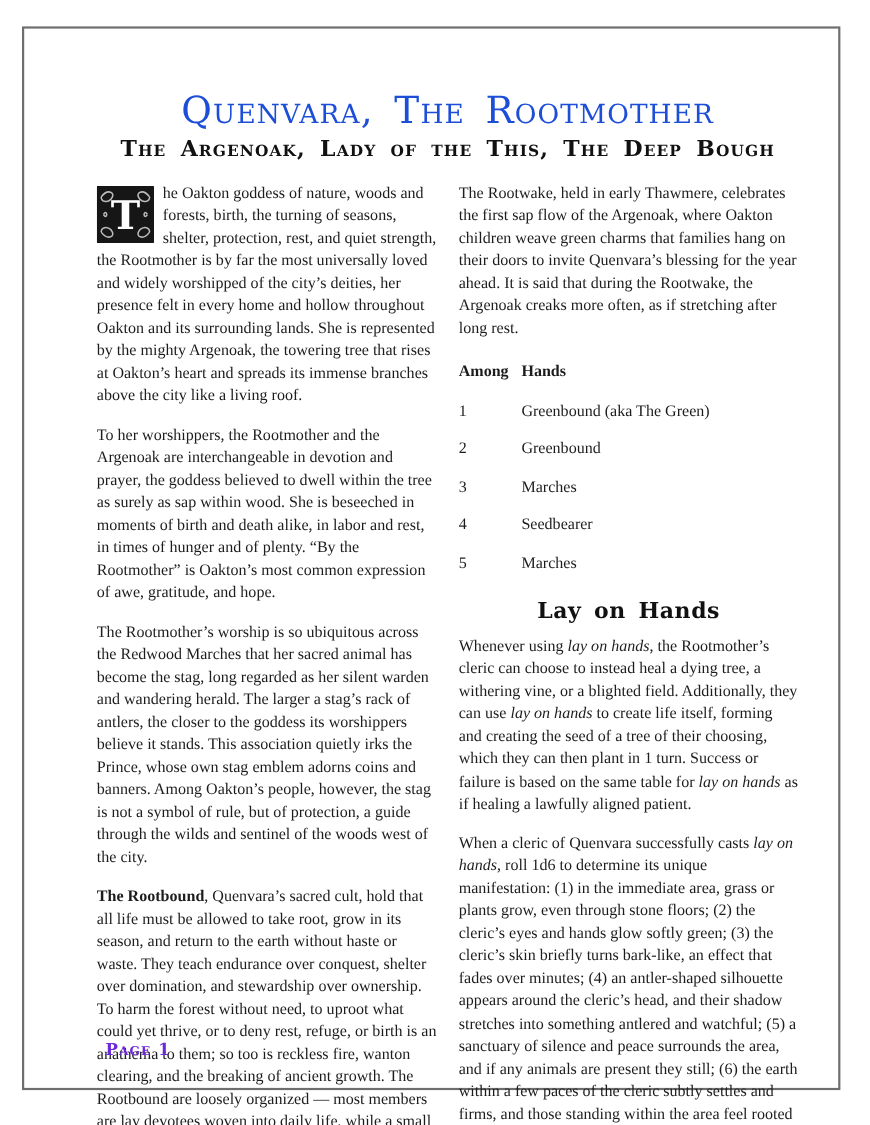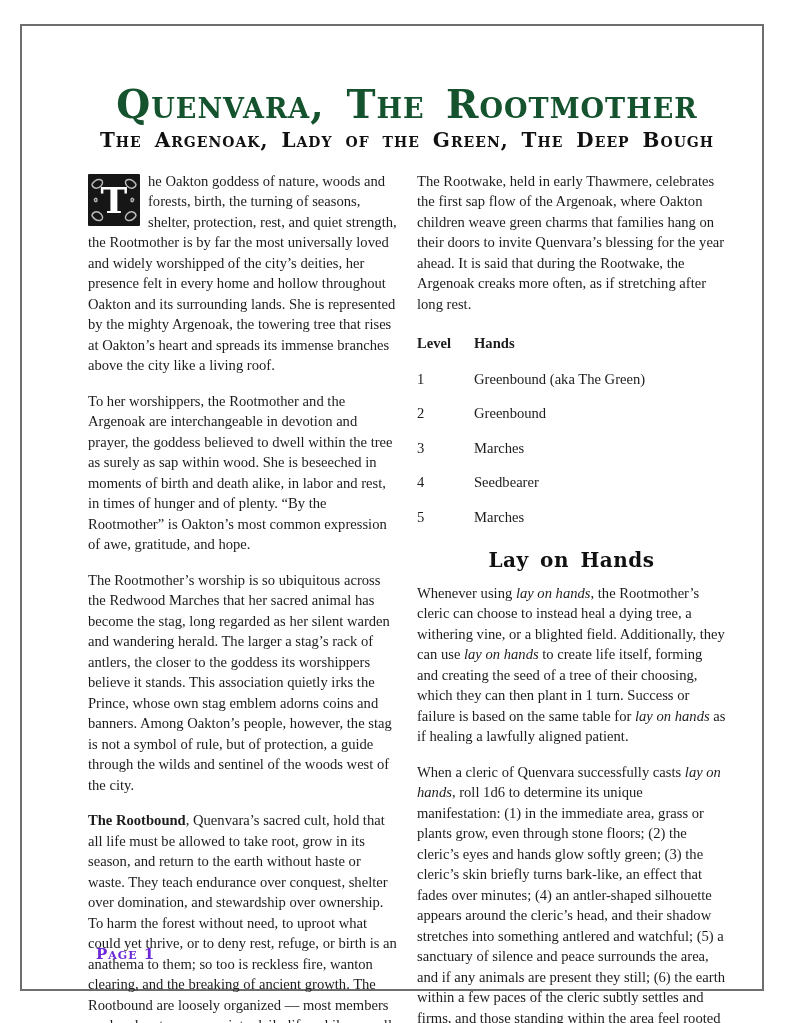--- a/index.html
+++ b/index.html
@@ -7,23 +7,23 @@
     width:791px;height:1023px;position:relative;background:#ffffff;
     font-family:"Liberation Serif", serif;color:#1c1c1c;overflow:hidden;
   }
   .page-frame{
     position:absolute;left:20px;top:24px;width:744px;height:967px;
     border:2px solid #6e6e6e;background:#ffffff;box-sizing:border-box;
   }
   .content{padding:58px 36px 0 66px;}
   header{text-align:center;}
   h1.doc-title{
-    margin:0;font-family:"DejaVu Serif", serif;font-weight:bold;
-    font-variant:small-caps;font-size:39px;letter-spacing:1px;word-spacing:7px;
-    color:#14532d;line-height:1.05;
+    margin:0;font-family:"DejaVu Serif", serif;font-weight:normal;
+    font-variant:small-caps;font-size:34px;letter-spacing:1px;word-spacing:7px;
+    color:#1d4ed8;line-height:1.05;
   }
   h2.doc-subtitle{
     margin:4px 0 0 0;font-family:"DejaVu Serif", serif;font-weight:bold;
     font-variant:small-caps;font-size:20px;letter-spacing:1px;word-spacing:5px;
     color:#111;line-height:1.1;
   }
   .columns{display:flex;gap:20px;margin-top:20px;}
   .col{width:311px;font-size:14.6px;line-height:20.5px;text-align:left;}
   .col p{margin:0 0 15px 0;}
   .dropcap{
@@ -47,21 +47,21 @@
   }
 </style>
 </head>
 <body>
 
 <div class="page-frame">
   <div class="content">
 
     <header>
       <h1 class="doc-title">Quenvara, The Rootmother</h1>
-      <h2 class="doc-subtitle">The Argenoak, Lady of the Green, The Deep Bough</h2>
+      <h2 class="doc-subtitle">The Argenoak, Lady of the This, The Deep Bough</h2>
     </header>
 
     <div class="columns">
 
       <div class="col">
         <p>
           <svg class="dropcap" viewBox="0 0 52 52" xmlns="http://www.w3.org/2000/svg">
             <rect x="0" y="0" width="52" height="52" fill="#161616" rx="1"></rect>
             <g stroke="#d8d8d8" stroke-width="1.4" fill="none" opacity="0.85">
               <path d="M4 10 C10 2, 18 6, 13 12 C9 16, 4 14, 4 10"></path>
@@ -80,21 +80,21 @@
 
       </div>
 
       <div class="col">
         <p>The Rootwake, held in early Thawmere, celebrates the first sap flow of the Argenoak, where Oakton children weave green charms that families hang on their doors to invite Quenvara’s blessing for the year ahead. It is said that during the Rootwake, the Argenoak creaks more often, as if stretching after long rest.</p>
 
 
         <table class="titles">
           <thead>
             <tr>
-              <th class="lvl">Level</th>
+              <th class="lvl">Among</th>
               <th>Hands</th>
             </tr>
           </thead>
           <tbody>
             <tr>
               <td class="lvl">1</td>
               <td>Greenbound (aka The Green)</td>
             </tr>
             <tr>
               <td class="lvl">2</td>

